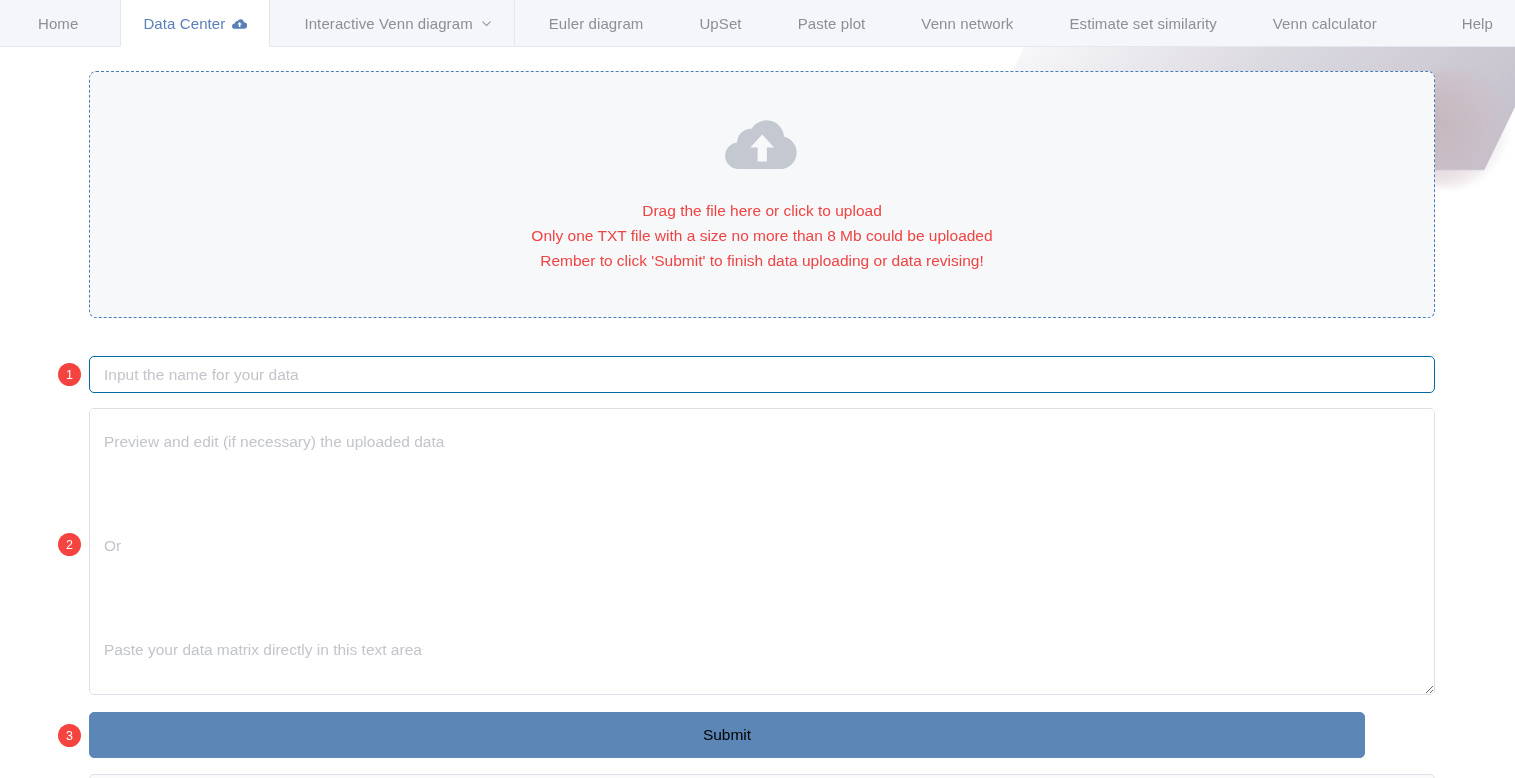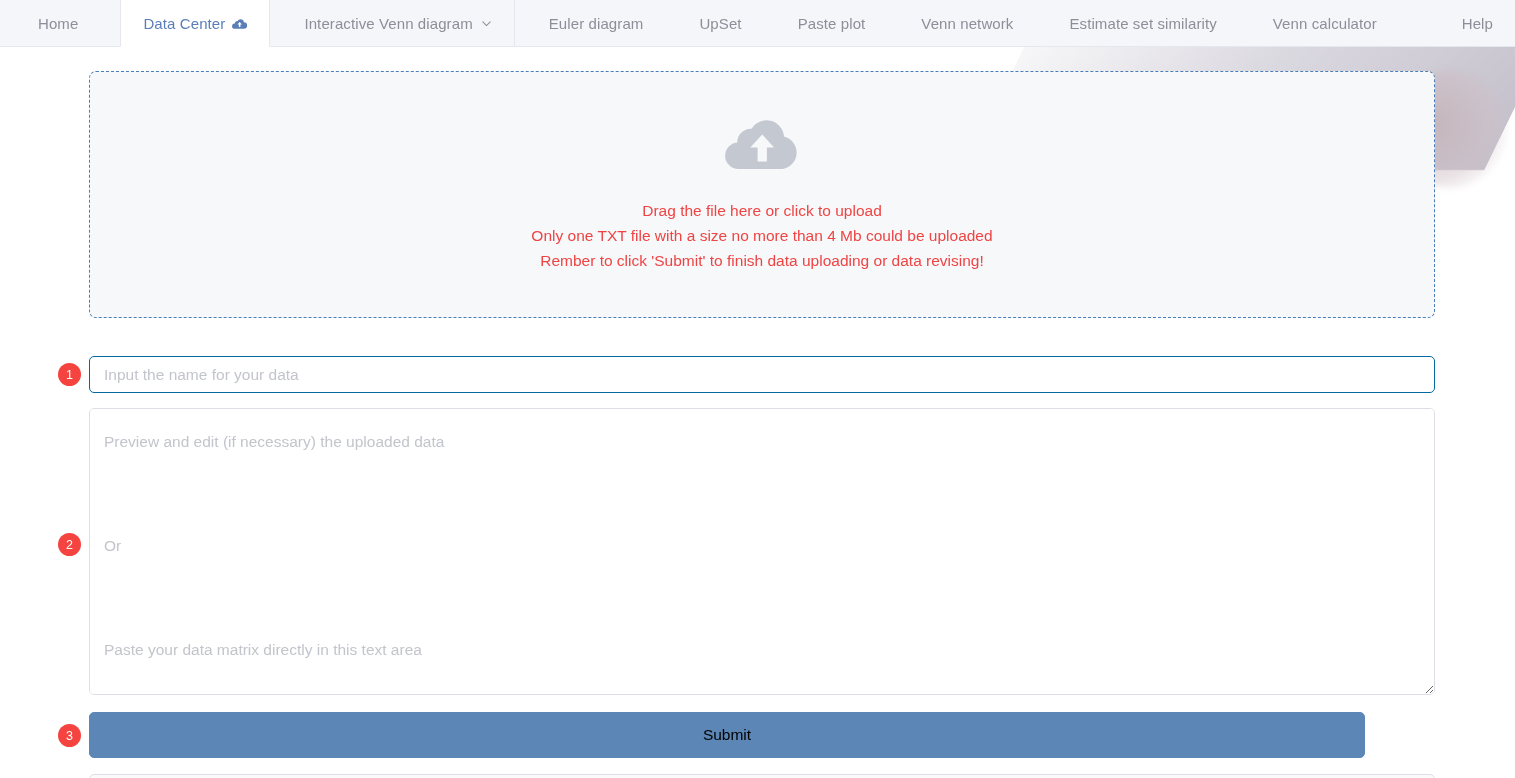--- a/index.html
+++ b/index.html
@@ -222,21 +222,21 @@
 <div class="page">
 
   <div class="upload-zone">
     <div class="upload-icon">
       <svg width="76" height="56" viewBox="0 0 76 56">
         <path d="M60 20.5A17.5 17.5 0 0 0 27.6 12.8 13.8 13.8 0 0 0 13.2 26.5 13.3 13.3 0 0 0 13.5 53h45.2A16.6 16.6 0 0 0 60 20.5z" fill="#c4c8d0"></path>
         <path d="M33.6 45.5h9.3V31.6h7.2L38.2 18.4 26.3 31.6h7.3z" fill="#f7f8fa"></path>
       </svg>
     </div>
     <div class="upload-line">Drag the file here or click to upload</div>
-    <div class="upload-line">Only one TXT file with a size no more than 4 Mb could be uploaded</div>
+    <div class="upload-line">Only one TXT file with a size no more than 8 Mb could be uploaded</div>
     <div class="upload-line">Rember to click 'Submit' to finish data uploading or data revising!</div>
   </div>
 
   <div class="badge" style="left:58px; top:316px;">1</div>
 
   <input class="name-input" type="text" placeholder="Input the name for your data" style="">
 
   <div class="badge" style="left:58px; top:486px;">2</div>
 
   <textarea class="data-textarea" placeholder="Preview and edit (if necessary) the uploaded data

